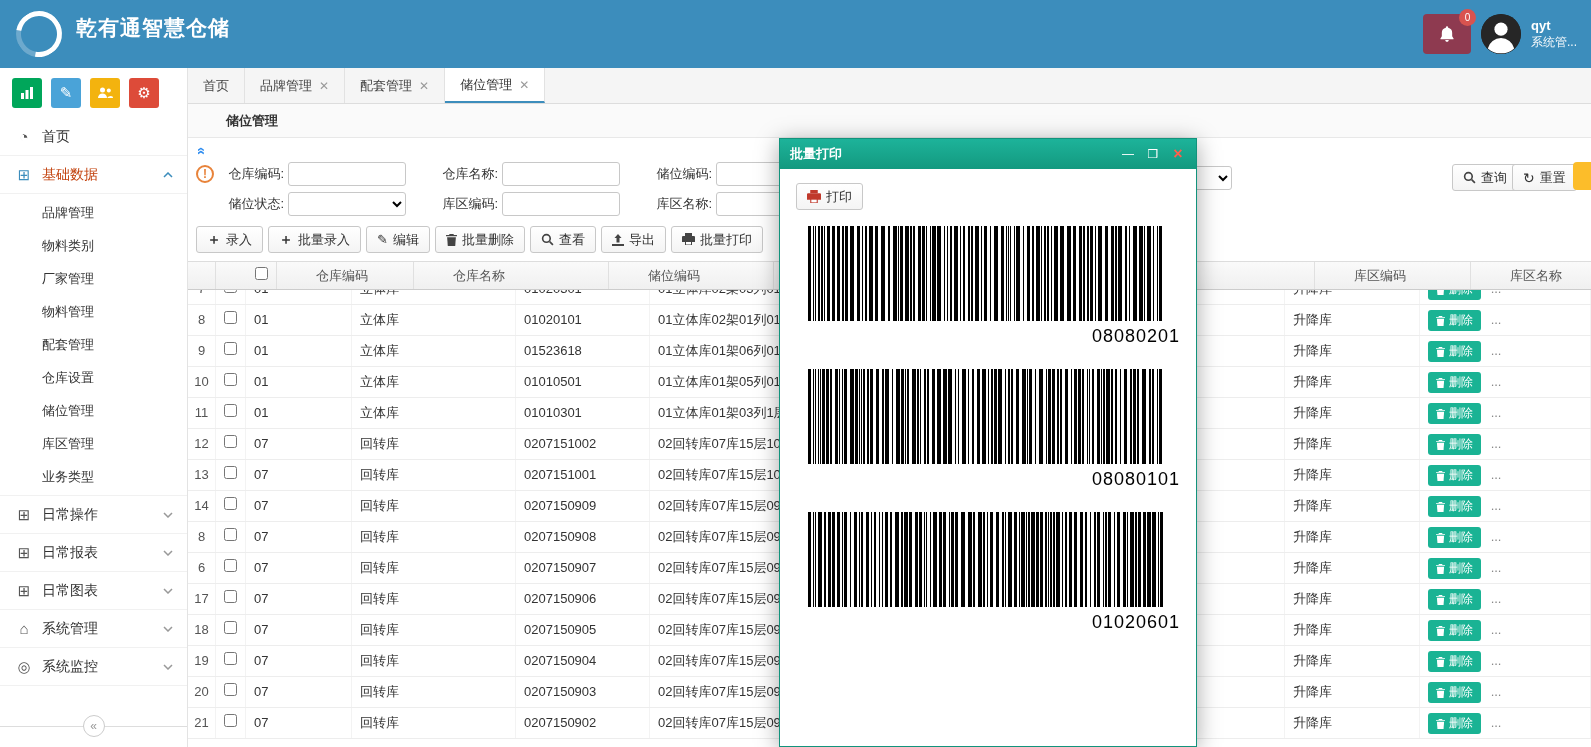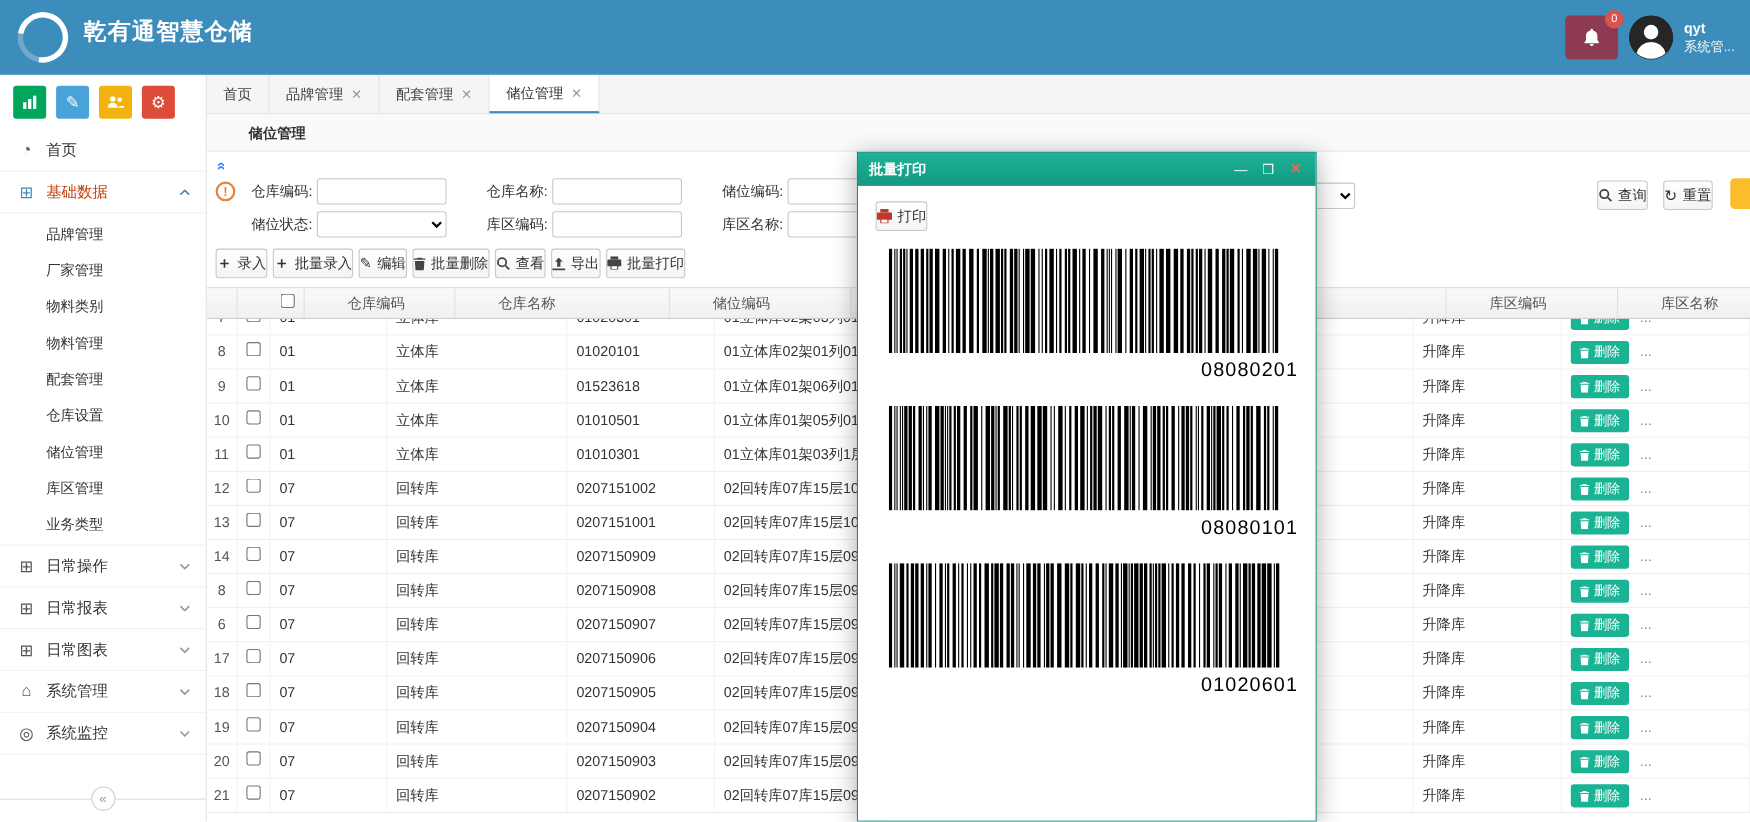--- a/index.html
+++ b/index.html
@@ -56,21 +56,21 @@
   .up2 { display:inline-block; transform:rotate(90deg); color:#2d8cf0; font-size:14px; font-weight:bold; margin-left:2px; cursor:pointer; }
   .frow { display:flex; align-items:center; height:30px; }
   .warn { width:18px; height:18px; border:2px solid #e8833a; color:#e8833a; border-radius:50%; font-weight:bold; font-size:12px; line-height:14px; text-align:center; margin-right:6px; flex:none; }
   .spacer24 { width:24px; flex:none; }
   .fg { display:flex; align-items:center; margin-right:28px; }
   .fg label { width:64px; text-align:right; margin-right:4px; color:#333; }
   .fg input, .fg select { width:118px; height:24px; border:1px solid #c8c8c8; border-radius:3px; background:#fff; padding:0 5px; font-size:12px; }
   .sel-stub { position:absolute; left:962px; top:28px; width:82px; height:24px; border:1px solid #c8c8c8; border-radius:3px; background:#fff; }
   .btn-query { position:absolute; left:1264px; top:26px; }
   .btn-reset { position:absolute; left:1324px; top:26px; }
-  .wbtn { display:inline-flex; align-items:center; gap:5px; height:27px; padding:0 0; background:linear-gradient(#fff,#f4f4f4); border:1px solid #c8c8c8; border-radius:3px; font-size:13px; color:#333; cursor:pointer; }
+  .wbtn { display:inline-flex; align-items:center; gap:5px; height:27px; padding:0 10px; background:linear-gradient(#fff,#f4f4f4); border:1px solid #c8c8c8; border-radius:3px; font-size:13px; color:#333; cursor:pointer; }
   .edge-btn { position:absolute; left:1385px; top:24px; width:30px; height:28px; background:#fcbd2a; border-radius:4px 0 0 4px; cursor:pointer; }
   .refresh-ic { font-size:14px; color:#333; }
 
   .toolbar { display:flex; gap:5px; padding:7px 0 0 8px; }
   .plus-ic { font-weight:bold; font-size:14px; color:#333; }
   .pencil-ic { font-size:13px; color:#333; }
 
   
   .grid-row { display:grid; grid-template-columns:28px 30px 106px 164px 134px 510px 125px 135px 171px; }
   .grid-hd { margin-top:8px; background:linear-gradient(#fafafa,#f0f0f0); border-top:1px solid #ddd; border-bottom:1px solid #ccc;gap:31px; }
@@ -157,22 +157,22 @@
     </div>
     <div class="mi active">
       <span class="ic gi" data-icon="grid"></span>
       <span class="lbl">基础数据</span>
       <svg class="chev" width="10" height="6" viewBox="0 0 10 6">
           <path d="M1 5l4-4 4 4" fill="none" stroke="#3c8dbc" stroke-width="1.5"></path>
         </svg>
     </div>
     <div class="submenu">
         <div class="smi">品牌管理</div>
+        <div class="smi">物料类别</div>
         <div class="smi">厂家管理</div>
-        <div class="smi">物料类别</div>
         <div class="smi">物料管理</div>
         <div class="smi">配套管理</div>
         <div class="smi">仓库设置</div>
         <div class="smi">储位管理</div>
         <div class="smi">库区管理</div>
         <div class="smi">业务类型</div>
       </div>
     <div>
         <div class="mi">
     <span class="ic gi" data-icon="grid"></span>

